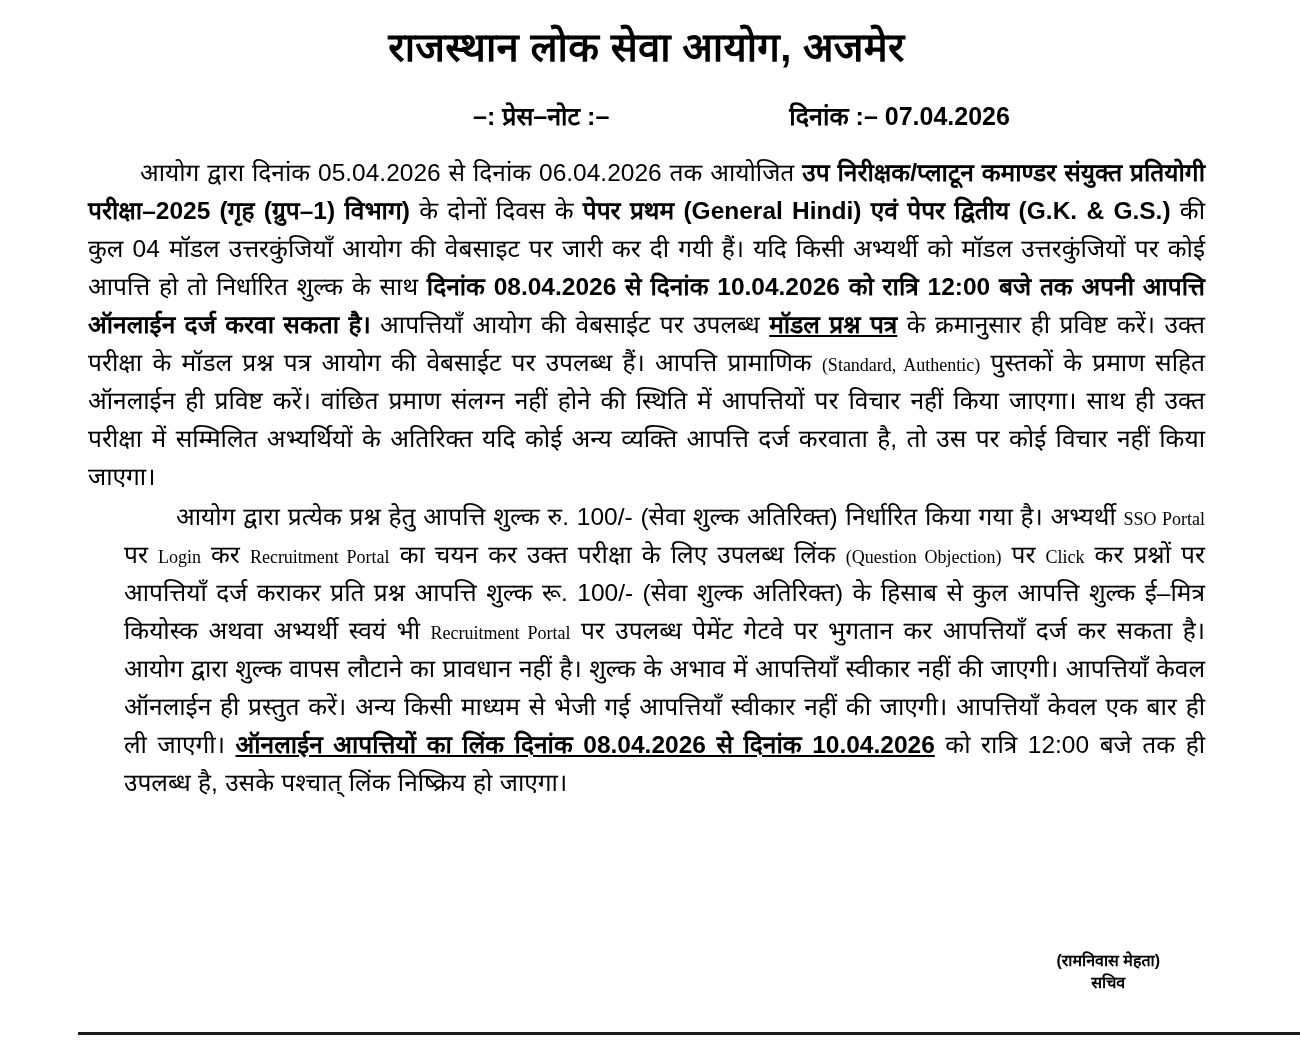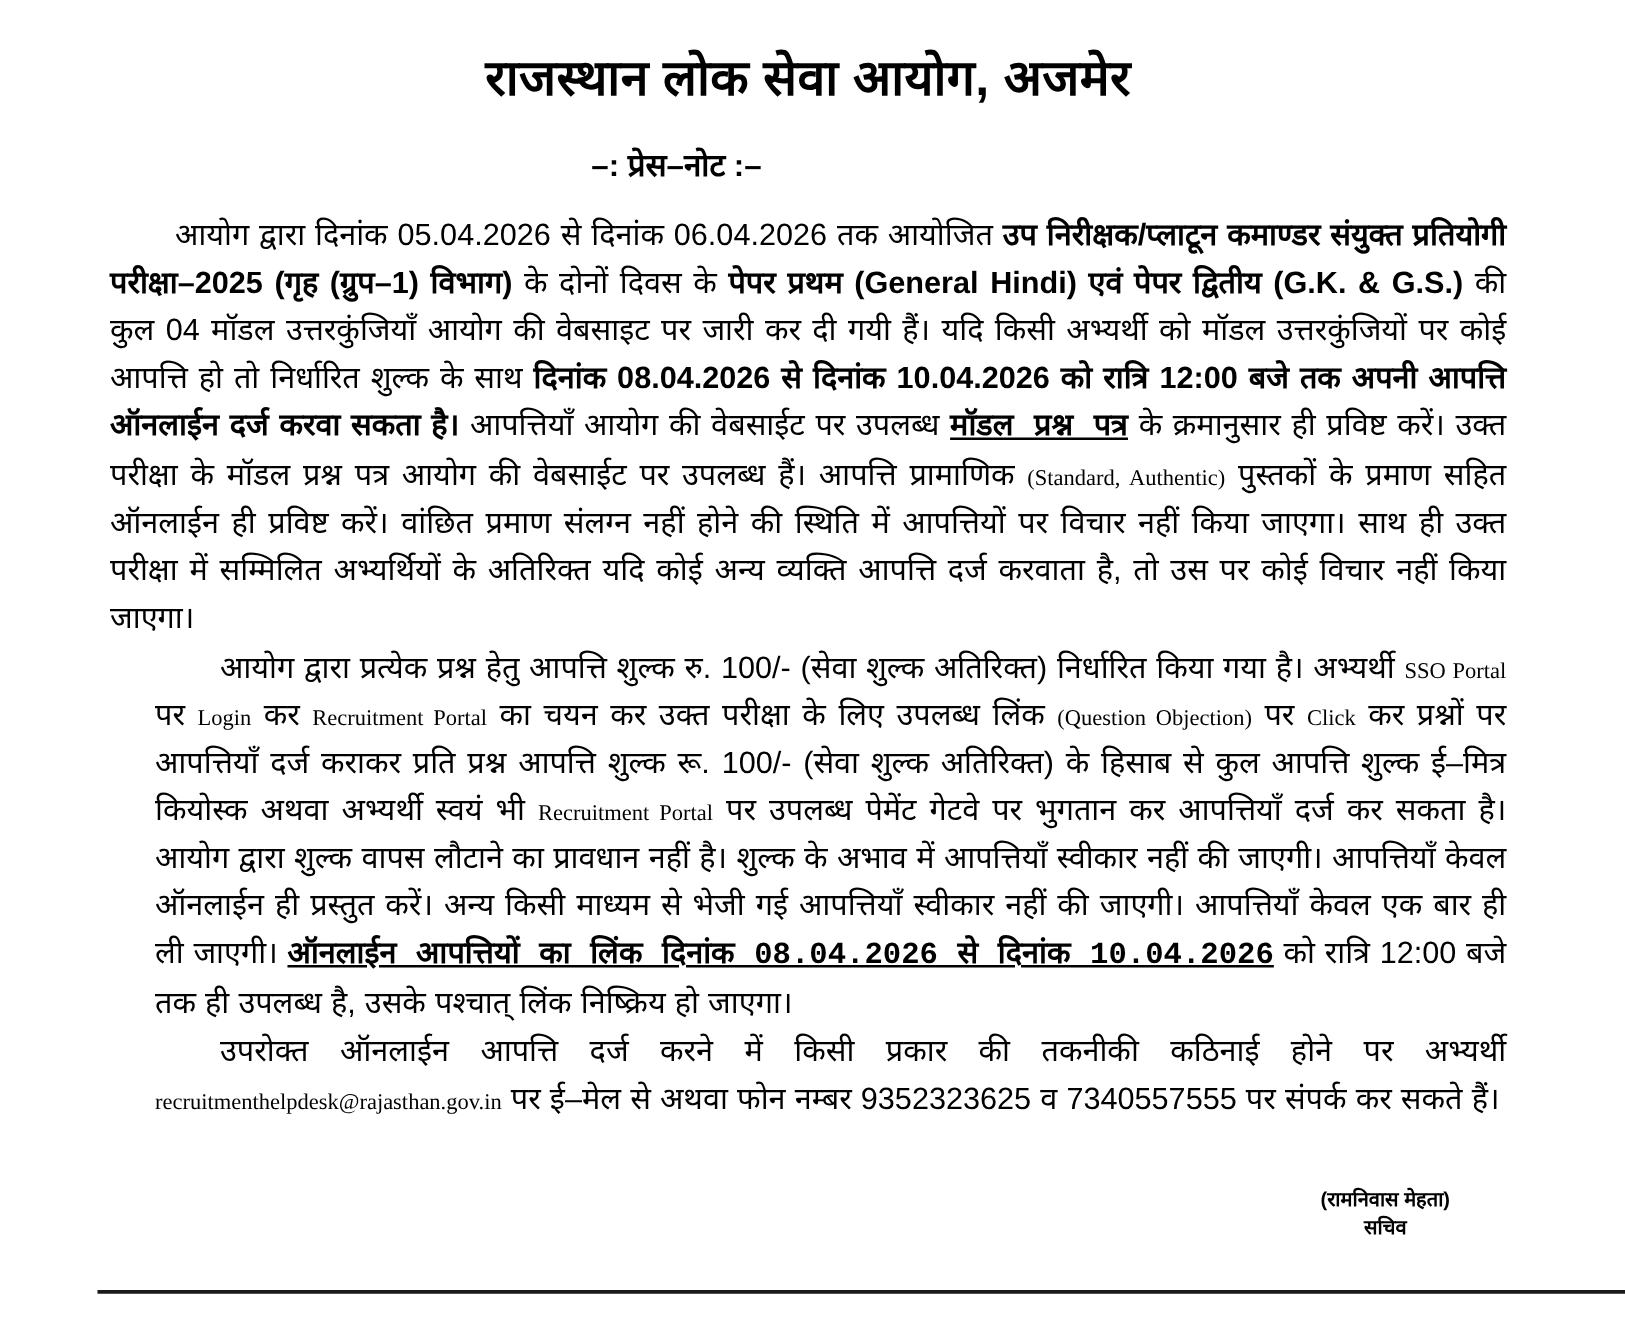--- a/index.html
+++ b/index.html
@@ -9,21 +9,21 @@
   }
   body {
     width: 1300px;
     height: 1058px;
     font-family: "Liberation Sans", "DejaVu Sans", sans-serif;
     color: #000000;
     position: relative;
     overflow: hidden;
   }
   .page {
-    padding: 28px 95px 0 88px;
+    padding: 12px 95px 0 88px;
     box-sizing: border-box;
     height: 100%;
     position: relative;
   }
   .doc-title {
     text-align: center;
     font-size: 40px;
     font-weight: 700;
     letter-spacing: 0.3px;
     margin: 10px 0 0 0;
@@ -57,21 +57,21 @@
     text-align: justify;
   }
   .para + .para {
     margin-top: 2px;
     margin-left: 36px;
   }
   .para:last-child {
     text-align: justify;
   }
   .b { font-weight: 700; }
-  .bu { font-weight: 700; text-decoration: underline; text-underline-offset: 2px; font-family: Liberation Mono, monospace; }
+  .bu { font-weight: 700; text-decoration: underline; text-underline-offset: 2px; }
   .en {
     font-family: "Liberation Serif", "DejaVu Serif", serif;
     font-size: 18px;
   }
   .en-b {
     font-family: "Liberation Sans", "DejaVu Sans", sans-serif;
     font-weight: 700;
   }
   .sign-block {
     position: absolute;
@@ -93,29 +93,29 @@
 </style>
 </head>
 <body>
 
 <div class="page">
 
   <h1 class="doc-title">राजस्थान लोक सेवा आयोग, अजमेर</h1>
 
   <div class="subhead-row">
     <span class="subhead-press">–: प्रेस–नोट :–</span>
+    <span class="subhead-date">दिनांक :– 07.04.2026</span>
   </div>
 
   <div class="body-block">
 
     <p class="para"><span>आयोग द्वारा दिनांक 05.04.2026 से दिनांक 06.04.2026 तक आयोजित </span><span class="b">उप निरीक्षक/प्लाटून कमाण्डर संयुक्त प्रतियोगी परीक्षा–2025 (गृह (ग्रुप–1) विभाग)</span><span> के दोनों दिवस के </span><span class="b">पेपर प्रथम </span><span class="b en-b">(General Hindi)</span><span class="b"> एवं पेपर द्वितीय </span><span class="b en-b">(G.K. &amp; G.S.)</span><span> की कुल 04 मॉडल उत्तरकुंजियाँ आयोग की वेबसाइट पर जारी कर दी गयी हैं। यदि किसी अभ्यर्थी को मॉडल उत्तरकुंजियों पर कोई आपत्ति हो तो निर्धारित शुल्क के साथ </span><span class="b">दिनांक 08.04.2026 से दिनांक 10.04.2026 को रात्रि 12:00 बजे तक अपनी आपत्ति ऑनलाईन दर्ज करवा सकता है।</span><span> आपत्तियाँ आयोग की वेबसाईट पर उपलब्ध </span><span class="bu">मॉडल प्रश्न पत्र</span><span> के क्रमानुसार ही प्रविष्ट करें। उक्त परीक्षा के मॉडल प्रश्न पत्र आयोग की वेबसाईट पर उपलब्ध हैं। आपत्ति प्रामाणिक </span><span class="en">(Standard, Authentic)</span><span> पुस्तकों के प्रमाण सहित ऑनलाईन ही प्रविष्ट करें। वांछित प्रमाण संलग्न नहीं होने की स्थिति में आपत्तियों पर विचार नहीं किया जाएगा। साथ ही उक्त परीक्षा में सम्मिलित अभ्यर्थियों के अतिरिक्त यदि कोई अन्य व्यक्ति आपत्ति दर्ज करवाता है, तो उस पर कोई विचार नहीं किया जाएगा।</span></p>
 
     <p class="para"><span>आयोग द्वारा प्रत्येक प्रश्न हेतु आपत्ति शुल्क रु. 100/- (सेवा शुल्क अतिरिक्त) निर्धारित किया गया है। अभ्यर्थी </span><span class="en">SSO Portal</span><span> पर </span><span class="en">Login</span><span> कर </span><span class="en">Recruitment Portal</span><span> का चयन कर उक्त परीक्षा के लिए उपलब्ध लिंक </span><span class="en">(Question Objection)</span><span> पर </span><span class="en">Click</span><span> कर प्रश्नों पर आपत्तियाँ दर्ज कराकर प्रति प्रश्न आपत्ति शुल्क रू. 100/- (सेवा शुल्क अतिरिक्त) के हिसाब से कुल आपत्ति शुल्क ई–मित्र कियोस्क अथवा अभ्यर्थी स्वयं भी </span><span class="en">Recruitment Portal</span><span> पर उपलब्ध पेमेंट गेटवे पर भुगतान कर आपत्तियाँ दर्ज कर सकता है। आयोग द्वारा शुल्क वापस लौटाने का प्रावधान नहीं है। शुल्क के अभाव में आपत्तियाँ स्वीकार नहीं की जाएगी। आपत्तियाँ केवल ऑनलाईन ही प्रस्तुत करें। अन्य किसी माध्यम से भेजी गई आपत्तियाँ स्वीकार नहीं की जाएगी। आपत्तियाँ केवल एक बार ही ली जाएगी। </span><span class="bu">ऑनलाईन आपत्तियों का लिंक दिनांक 08.04.2026 से दिनांक 10.04.2026</span><span> को रात्रि 12:00 बजे तक ही उपलब्ध है, उसके पश्चात् लिंक निष्क्रिय हो जाएगा।</span></p>
 
-    <p class="para"><span>उपरोक्त ऑनलाईन आपत्ति दर्ज करने में किसी प्रकार की तकनीकी कठिनाई होने पर अभ्यर्थी </span><span class="en">recruitmenthelpdesk@rajasthan.gov.in</span><span> पर ई–मेल से अथवा फोन नम्बर 9352323625 व 7340557555 पर संपर्क कर सकते हैं।</span></p>
 
   </div>
 
   <div class="sign-block">
     <div>(रामनिवास मेहता)</div>
     <div>सचिव</div>
   </div>
 
   <div class="footer-rule"></div>
 

